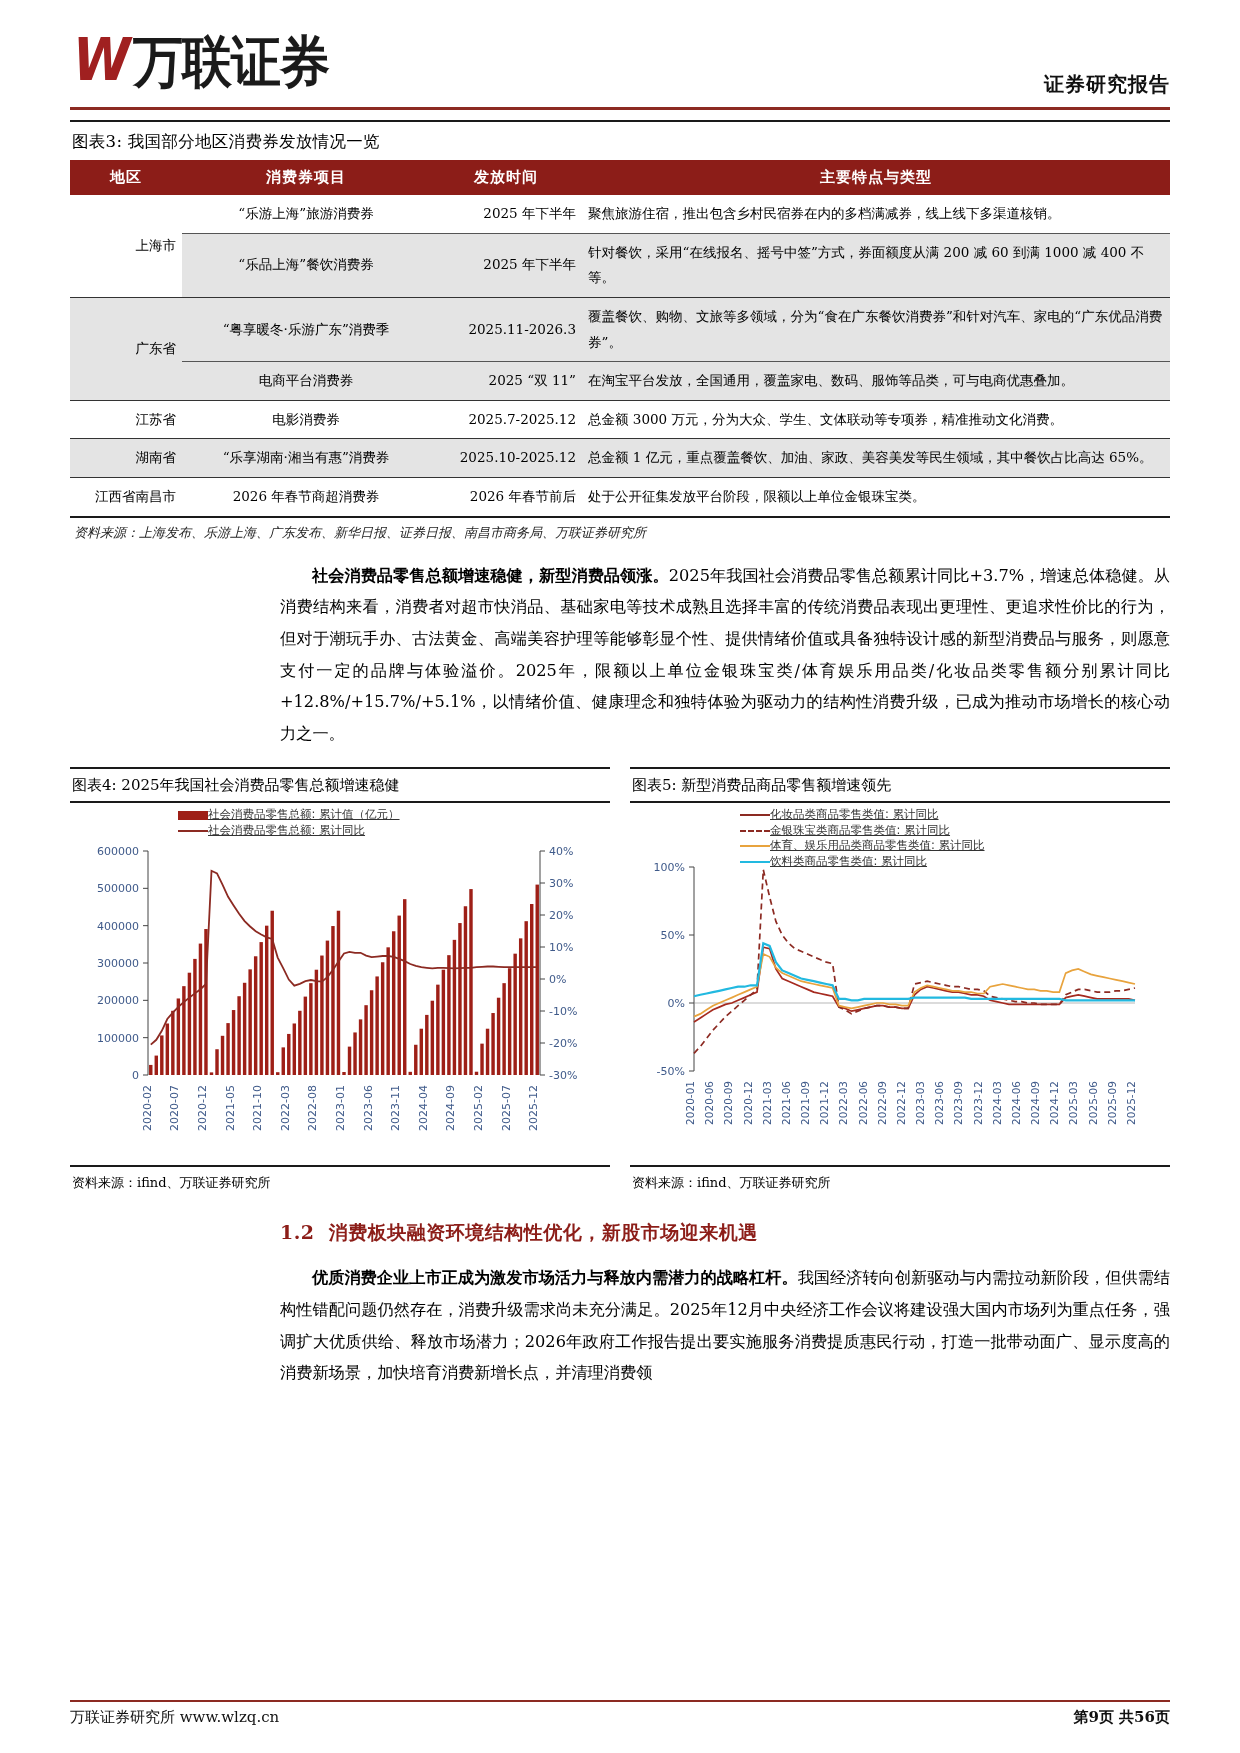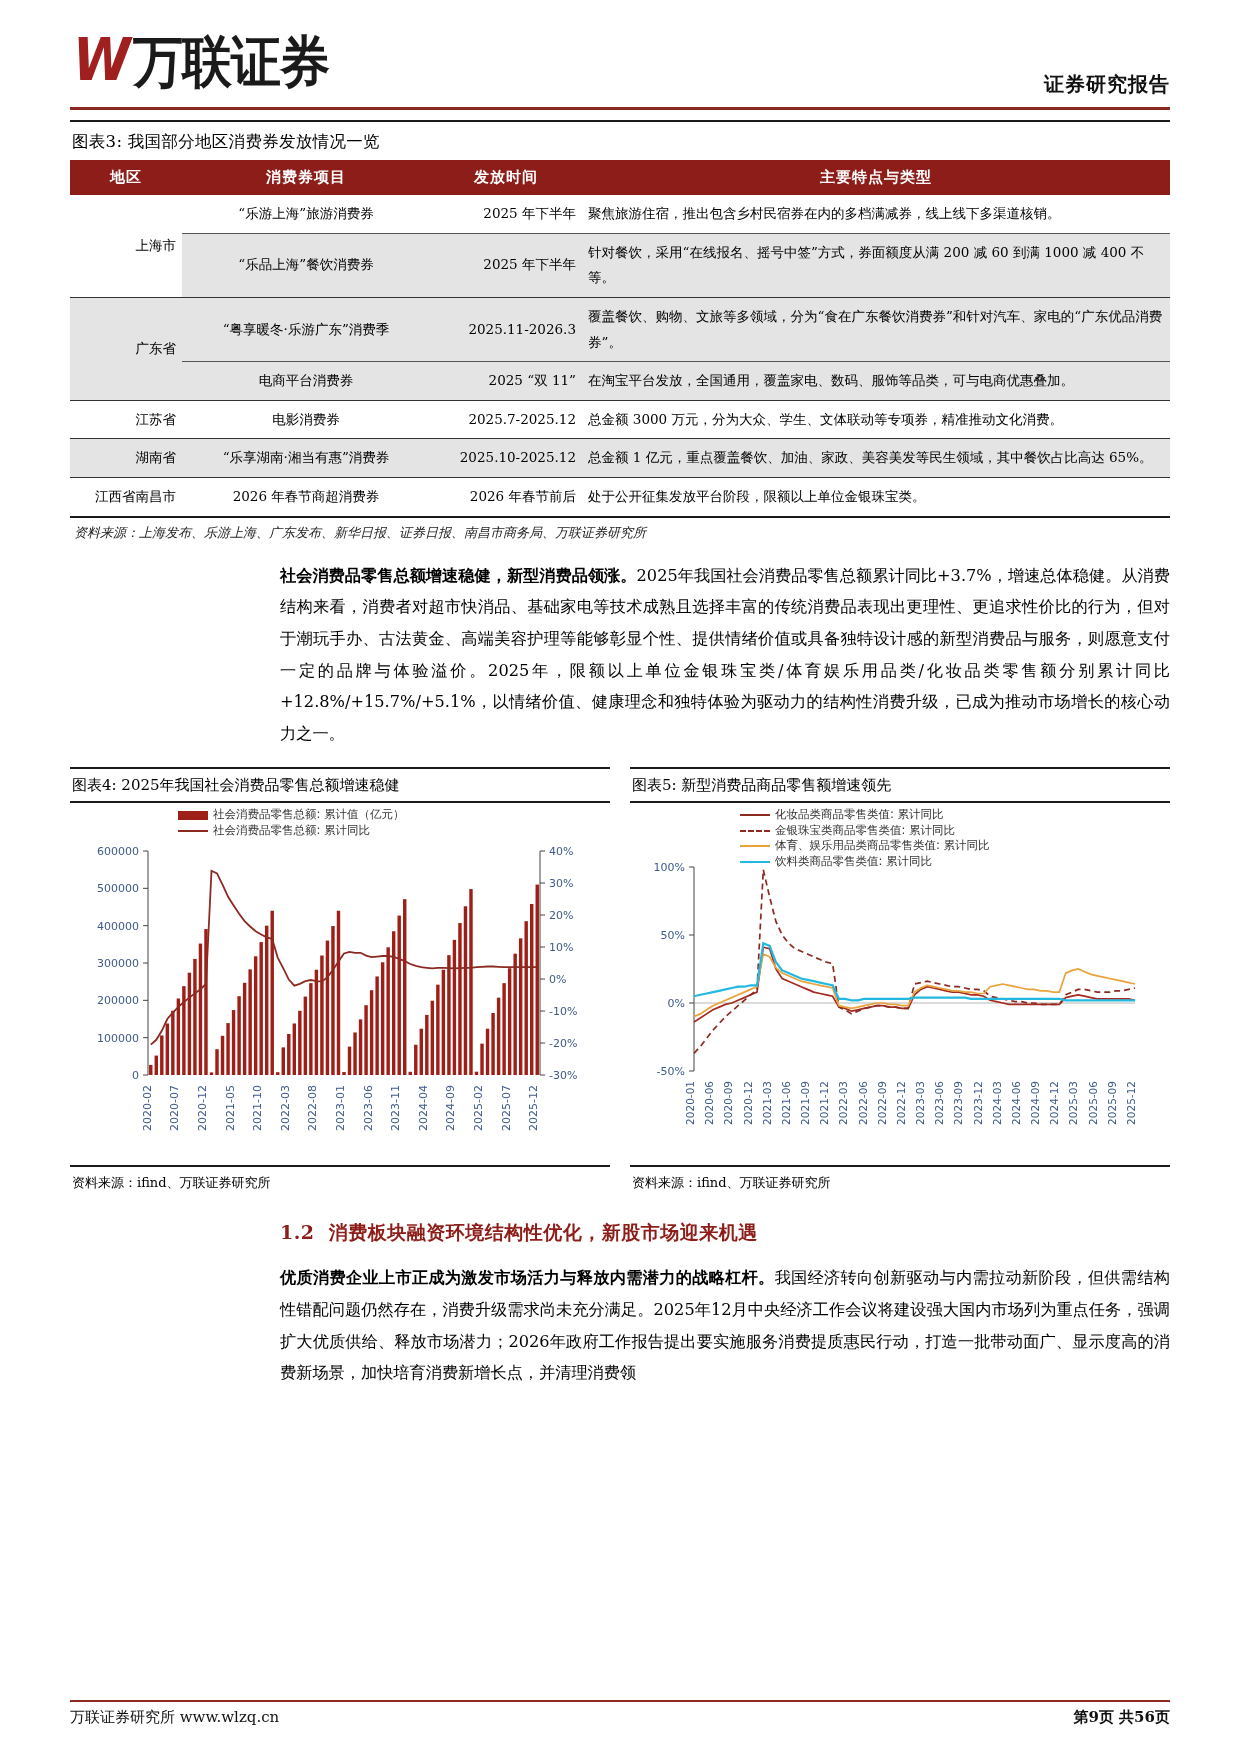--- a/index.html
+++ b/index.html
@@ -122,21 +122,21 @@
   
   .para {
     font-family: "DejaVu Serif", serif;
     font-size: 16.2px;
     line-height: 1.95;
     text-align: justify;
     margin: 16px 0 0 0;
     text-indent: 0;
     padding-left: 210px;
   }
-  .para b { font-weight: bold; }
+  .para b { font-weight: bold; margin-left: 32px; }
 
   
   .chart-row {
     display: flex;
     gap: 0px;
     margin-top: 18px;
   }
   .chart-box { width: 50%; }
   .chart-box.left { padding-right: 10px; }
   .chart-box.right { padding-left: 10px; }
@@ -158,21 +158,21 @@
     padding: 7px 2px 2px 2px;
   }
 
   
   .legend {
     font-family: "DejaVu Sans", sans-serif;
     font-size: 11.5px;
     color: #333;
     line-height: 1.35;
   }
-  .legend-item { display: flex; align-items: center; gap: 5px; white-space: nowrap; }
+  .legend-item { display: flex; align-items: center; white-space: nowrap; text-decoration: underline; }
   .lg-swatch-bar { width: 30px; height: 9px; background: #9e1f17; display: inline-block; }
   .lg-swatch-line { width: 30px; height: 0; border-top: 2px solid #8c2a22; display: inline-block; }
   .lg-swatch-dash { width: 30px; height: 0; border-top: 2px dashed #8c2a22; display: inline-block; }
   .lg-swatch-orange { width: 30px; height: 0; border-top: 2px solid #e8a33d; display: inline-block; }
   .lg-swatch-cyan { width: 30px; height: 0; border-top: 2.6px solid #22b9e0; display: inline-block; }
 
   
   .section-heading {
     font-family: "DejaVu Serif", serif;
     font-size: 19px;

